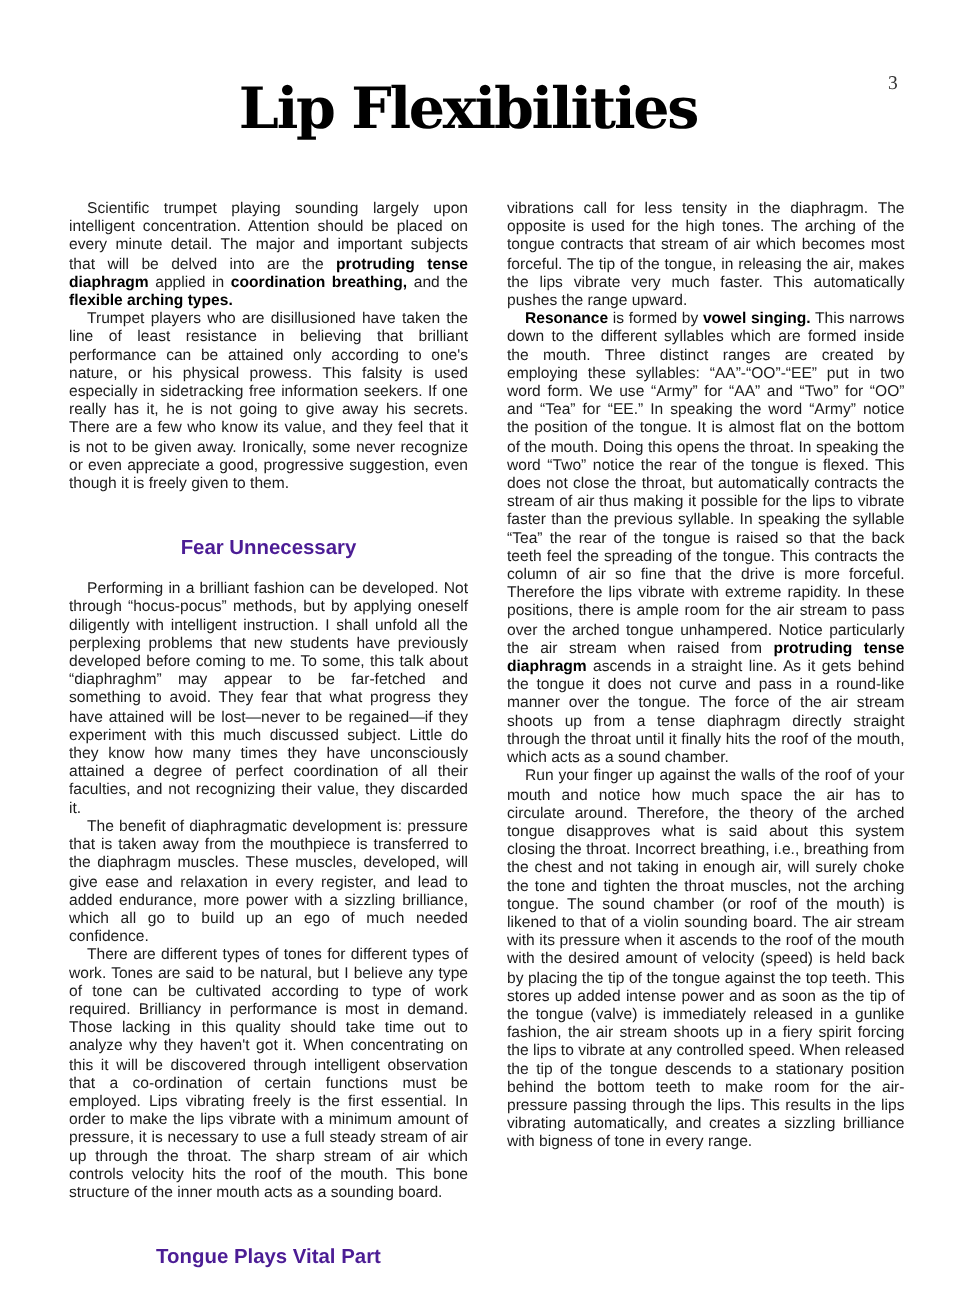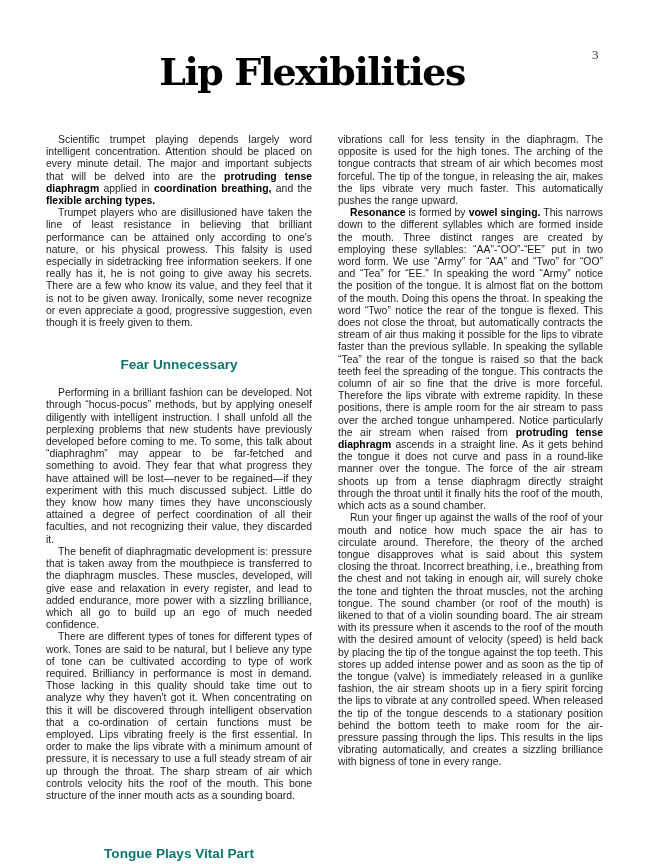--- a/index.html
+++ b/index.html
@@ -18,34 +18,34 @@
     font-family: "Liberation Sans", sans-serif; font-size: 10.4px; line-height: 12.2px;
     text-align: justify; color: #1c1c1c;
   }
   .col.left { left: 46px; width: 266px; }
   .col.right { left: 338px; width: 265px; }
   .col p { margin: 0; text-indent: 12px; hyphens: manual; }
   .col p.noindent { text-indent: 0; }
   .col b { font-weight: bold; color: #000; }
   h2 {
     margin: 0; text-align: center; font-family: "Liberation Sans", sans-serif;
-    font-weight: bold; font-size: 13.6px; color: #0f766e; line-height: 16px;
+    font-weight: bold; font-size: 13.6px; color: #4c1d95; line-height: 16px;
   }
   .h-fear { margin-top: 28px; margin-bottom: 14px; }
-  .h-tongue { margin-top: 44px; margin-bottom: 14px; }
+  .h-tongue { margin-top: 28px; margin-bottom: 14px; }
   .h-disprove { margin-top: 164px; margin-bottom: 14px; }
 </style>
 </head>
 <body>
 
 <div class="page-number">3</div>
 <div class="title">Lip Flexibilities</div>
 
 <div class="col left">
-  <p><span>Scientific trumpet playing depends largely word intelligent concentration. Attention should be placed on every minute detail. The major and important subjects that will be delved into are the </span><b>protruding tense diaphragm</b><span> applied in </span><b>coordination breathing,</b><span> and the </span><b>flexible arching types.</b></p>
+  <p><span>Scientific trumpet playing sounding largely upon intelligent concentration. Attention should be placed on every minute detail. The major and important subjects that will be delved into are the </span><b>protruding tense diaphragm</b><span> applied in </span><b>coordination breathing,</b><span> and the </span><b>flexible arching types.</b></p>
   <p>Trumpet players who are disillusioned have taken the line of least resistance in believing that brilliant performance can be attained only according to one's nature, or his physical prowess. This falsity is used especially in sidetracking free information seekers. If one really has it, he is not going to give away his secrets. There are a few who know its value, and they feel that it is not to be given away. Ironically, some never recognize or even appreciate a good, progressive suggestion, even though it is freely given to them.</p>
 
   <h2 class="h-fear">Fear Unnecessary</h2>
   <p>Performing in a brilliant fashion can be developed. Not through “hocus-pocus” methods, but by applying oneself diligently with intelligent instruction. I shall unfold all the perplexing problems that new students have previously developed before coming to me. To some, this talk about “diaphraghm” may appear to be far-fetched and something to avoid. They fear that what progress they have attained will be lost—never to be regained—if they experiment with this much discussed subject. Little do they know how many times they have unconsciously attained a degree of perfect coordination of all their faculties, and not recognizing their value, they discarded it.</p>
   <p>The benefit of diaphragmatic development is: pressure that is taken away from the mouthpiece is transferred to the diaphragm muscles. These muscles, developed, will give ease and relaxation in every register, and lead to added endurance, more power with a sizzling brilliance, which all go to build up an ego of much needed confidence.</p>
   <p>There are different types of tones for different types of work. Tones are said to be natural, but I believe any type of tone can be cultivated according to type of work required. Brilliancy in performance is most in demand. Those lacking in this quality should take time out to analyze why they haven't got it. When concentrating on this it will be discovered through intelligent observation that a co-ordination of certain functions must be employed. Lips vibrating freely is the first essential. In order to make the lips vibrate with a minimum amount of pressure, it is necessary to use a full steady stream of air up through the throat. The sharp stream of air which controls velocity hits the roof of the mouth. This bone structure of the inner mouth acts as a sounding board.</p>
 
   <h2 class="h-tongue">Tongue Plays Vital Part</h2>
 
 </div>

